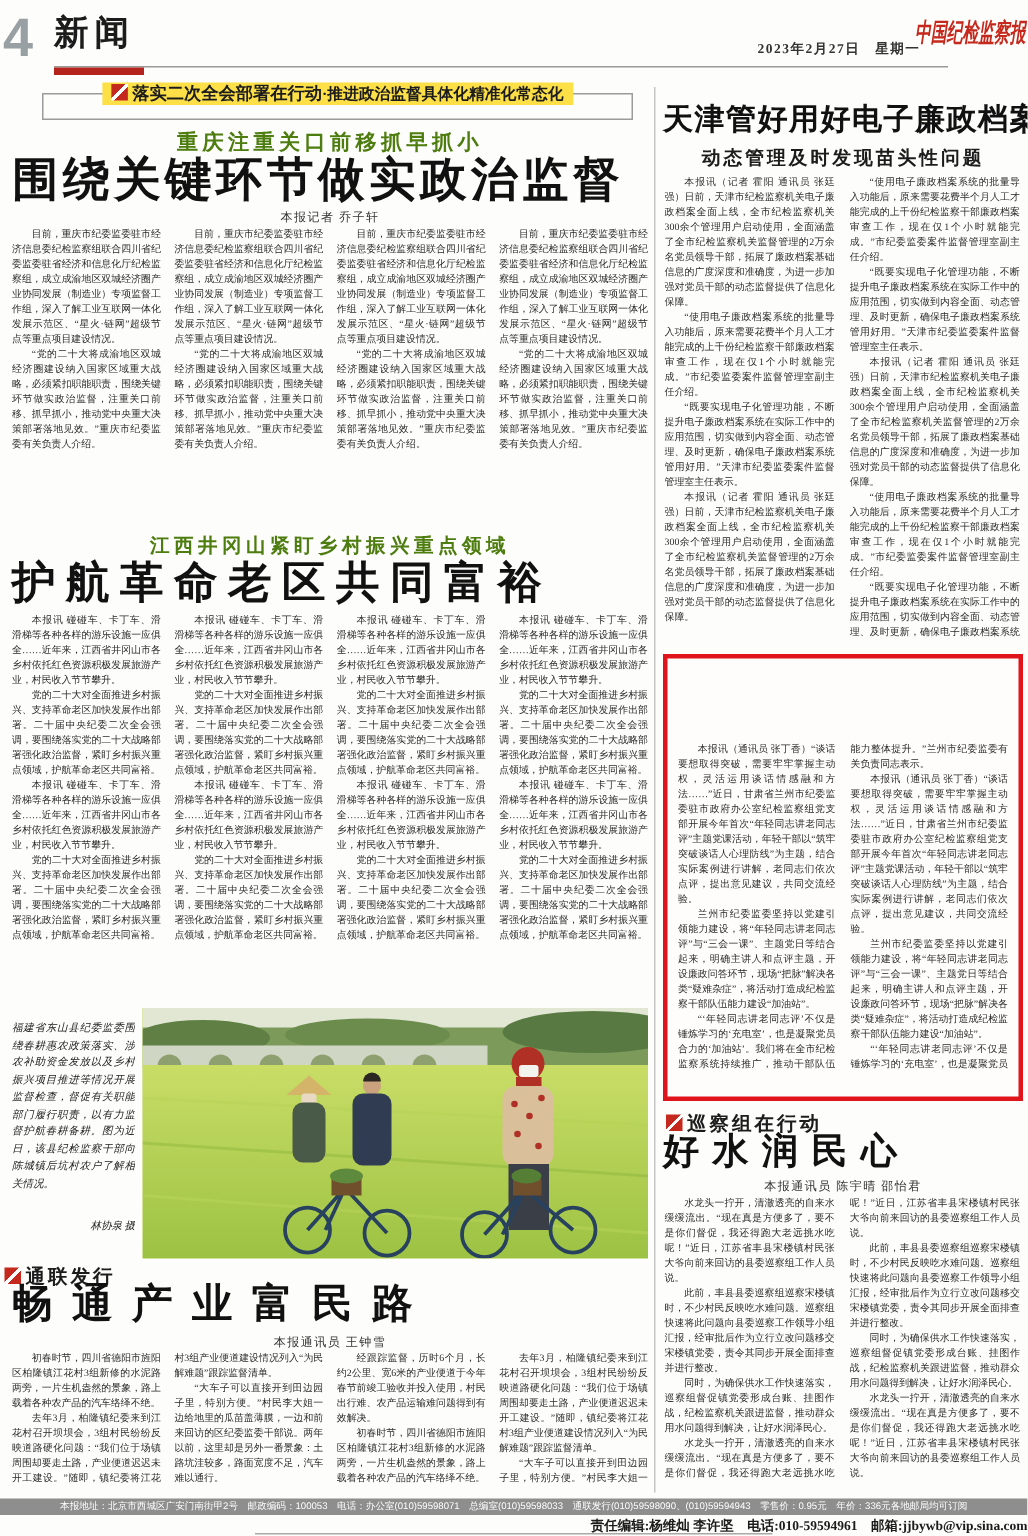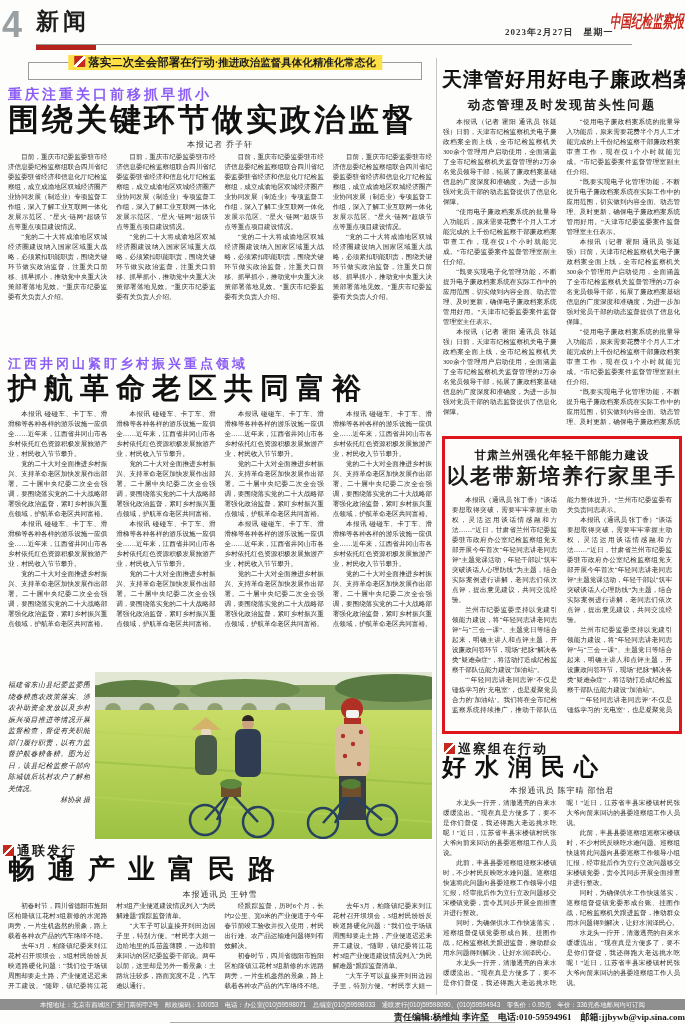--- a/index.html
+++ b/index.html
@@ -15,39 +15,39 @@
   .masthead{left:610px;top:10px;font-size:17px;font-weight:bold;font-style:italic;color:#c5281c;
             white-space:nowrap;transform:scaleX(.62);transform-origin:left top;letter-spacing:0}
   
   .banner{left:28px;top:62px;width:392px;height:16px;border:1px solid #9b9b9b}
   .banner-text{position:absolute;left:50%;top:-8px;transform:translateX(-50%);background:#fde047;
                padding:0 6px;white-space:nowrap;font-size:11.5px;font-weight:bold}
   .banner-text .sub{font-size:10.5px}
   .logo-ico{display:inline-block;width:11px;height:11px;margin-right:3px;vertical-align:-1px;
             background:linear-gradient(135deg,#c5281c 44%,#fff 44%,#fff 58%,#c5281c 58%)}
   
-  .kicker{text-align:left;font-weight:600;color:#8b5cf6}
+  .kicker{text-align:center;font-weight:600;color:#4d7c0f}
   .hl{text-align:left;font-weight:800;color:#111;white-space:nowrap}
   .byline{text-align:center;font-size:8px;letter-spacing:1px;color:#333}
   .bodytext{font-size:6.6px;line-height:1.52;text-align:justify;color:#2b2b2b;overflow:hidden}
   .bodytext p{margin:0;text-indent:2em}
   .cols4{column-count:4;column-gap:9px}
   .cols2{column-count:2;column-gap:10px}
   
   .cq-kicker{left:8px;top:86px;width:424px;font-size:14px;letter-spacing:3px}
   .cq-hl{left:8px;top:99px;width:424px;font-size:31px;letter-spacing:3px}
   .cq-by{left:8px;top:139px;width:424px}
   .cq-body{left:8px;top:152px;width:424px;height:184px}
   .jg-kicker{left:8px;top:355px;width:424px;font-size:13px;letter-spacing:3px}
   .jg-hl{left:8px;top:369px;width:424px;font-size:29px;letter-spacing:7px}
   .jg-body{left:8px;top:409px;width:424px;height:259px}
   
   .caption{left:8px;top:680px;width:82px;height:158px;font-size:7px;line-height:1.65;
            text-align:justify;font-style:italic;color:#222;overflow:hidden}
-  .credit{text-align:right;margin-top:0;font-style:italic}
+  .credit{text-align:right;margin-top:17px;font-style:italic}
   .photo{left:95px;top:672px;width:337px;height:167px;background:#b9d055;overflow:hidden}
   
   .sec-label{font-size:13px;font-weight:bold;letter-spacing:2px;white-space:nowrap}
   .story-label{left:3px;top:842px}
   .story-hl{left:8px;top:851px;width:424px;font-size:27px;letter-spacing:13px}
   .story-by{left:8px;top:889px;width:424px}
   .story-body{left:8px;top:901px;width:424px;height:94px}
   
   .vrule{left:436px;top:58px;width:1px;height:937px;background:#c6c6c6}
   .tj-hl{left:442px;top:66px;width:240px;font-size:20px;letter-spacing:1px}
@@ -201,22 +201,20 @@
     <p>“既要实现电子化管理功能，不断提升电子廉政档案系统在实际工作中的应用范围，切实做到内容全面、动态管理、及时更新，确保电子廉政档案系统管用好用。”天津市纪委监委案件监督管理室主任表示。</p>
     <p>本报讯（记者 霍阳 通讯员 张廷强）日前，天津市纪检监察机关电子廉政档案全面上线，全市纪检监察机关300余个管理用户启动使用，全面涵盖了全市纪检监察机关监督管理的2万余名党员领导干部，拓展了廉政档案基础信息的广度深度和准确度，为进一步加强对党员干部的动态监督提供了信息化保障。</p>
     <p>“使用电子廉政档案系统的批量导入功能后，原来需要花费半个月人工才能完成的上千份纪检监察干部廉政档案审查工作，现在仅1个小时就能完成。”市纪委监委案件监督管理室副主任介绍。</p>
     <p>“既要实现电子化管理功能，不断提升电子廉政档案系统在实际工作中的应用范围，切实做到内容全面、动态管理、及时更新，确保电子廉政档案系统管用好用。”天津市纪委监委案件监督管理室主任表示。</p>
     <p>本报讯（记者 霍阳 通讯员 张廷强）日前，天津市纪检监察机关电子廉政档案全面上线，全市纪检监察机关300余个管理用户启动使用，全面涵盖了全市纪检监察机关监督管理的2万余名党员领导干部，拓展了廉政档案基础信息的广度深度和准确度，为进一步加强对党员干部的动态监督提供了信息化保障。</p>
     <p>“使用电子廉政档案系统的批量导入功能后，原来需要花费半个月人工才能完成的上千份纪检监察干部廉政档案审查工作，现在仅1个小时就能完成。”市纪委监委案件监督管理室副主任介绍。</p>
     <p>“既要实现电子化管理功能，不断提升电子廉政档案系统在实际工作中的应用范围，切实做到内容全面、动态管理、及时更新，确保电子廉政档案系统管用好用。”天津市纪委监委案件监督管理室主任表示。</p>
   </div>
 
 <div class="abs redbox">
-  <div class="lz-kicker">甘肃兰州强化年轻干部能力建设</div>
-  <div class="lz-hl">以老带新培养行家里手</div>
   <div class="bodytext cols2 lz-body">
       <p>本报讯（通讯员 张丁香）“谈话要想取得突破，需要牢牢掌握主动权，灵活运用谈话情感融和方法……”近日，甘肃省兰州市纪委监委驻市政府办公室纪检监察组党支部开展今年首次“年轻同志讲老同志评”主题党课活动，年轻干部以“筑牢突破谈话人心理防线”为主题，结合实际案例进行讲解，老同志们依次点评，提出意见建议，共同交流经验。</p>
       <p>兰州市纪委监委坚持以党建引领能力建设，将“年轻同志讲老同志评”与“三会一课”、主题党日等结合起来，明确主讲人和点评主题，开设廉政问答环节，现场“把脉”解决各类“疑难杂症”，将活动打造成纪检监察干部队伍能力建设“加油站”。</p>
       <p>“‘年轻同志讲老同志评’不仅是锤炼学习的‘充电室’，也是凝聚党员合力的‘加油站’。我们将在全市纪检监察系统持续推广，推动干部队伍能力整体提升。”兰州市纪委监委有关负责同志表示。</p>
       <p>本报讯（通讯员 张丁香）“谈话要想取得突破，需要牢牢掌握主动权，灵活运用谈话情感融和方法……”近日，甘肃省兰州市纪委监委驻市政府办公室纪检监察组党支部开展今年首次“年轻同志讲老同志评”主题党课活动，年轻干部以“筑牢突破谈话人心理防线”为主题，结合实际案例进行讲解，老同志们依次点评，提出意见建议，共同交流经验。</p>
       <p>兰州市纪委监委坚持以党建引领能力建设，将“年轻同志讲老同志评”与“三会一课”、主题党日等结合起来，明确主讲人和点评主题，开设廉政问答环节，现场“把脉”解决各类“疑难杂症”，将活动打造成纪检监察干部队伍能力建设“加油站”。</p>
       <p>“‘年轻同志讲老同志评’不仅是锤炼学习的‘充电室’，也是凝聚党员合力的‘加油站’。我们将在全市纪检监察系统持续推广，推动干部队伍能力整体提升。”兰州市纪委监委有关负责同志表示。</p>
     </div>
 </div>
 

